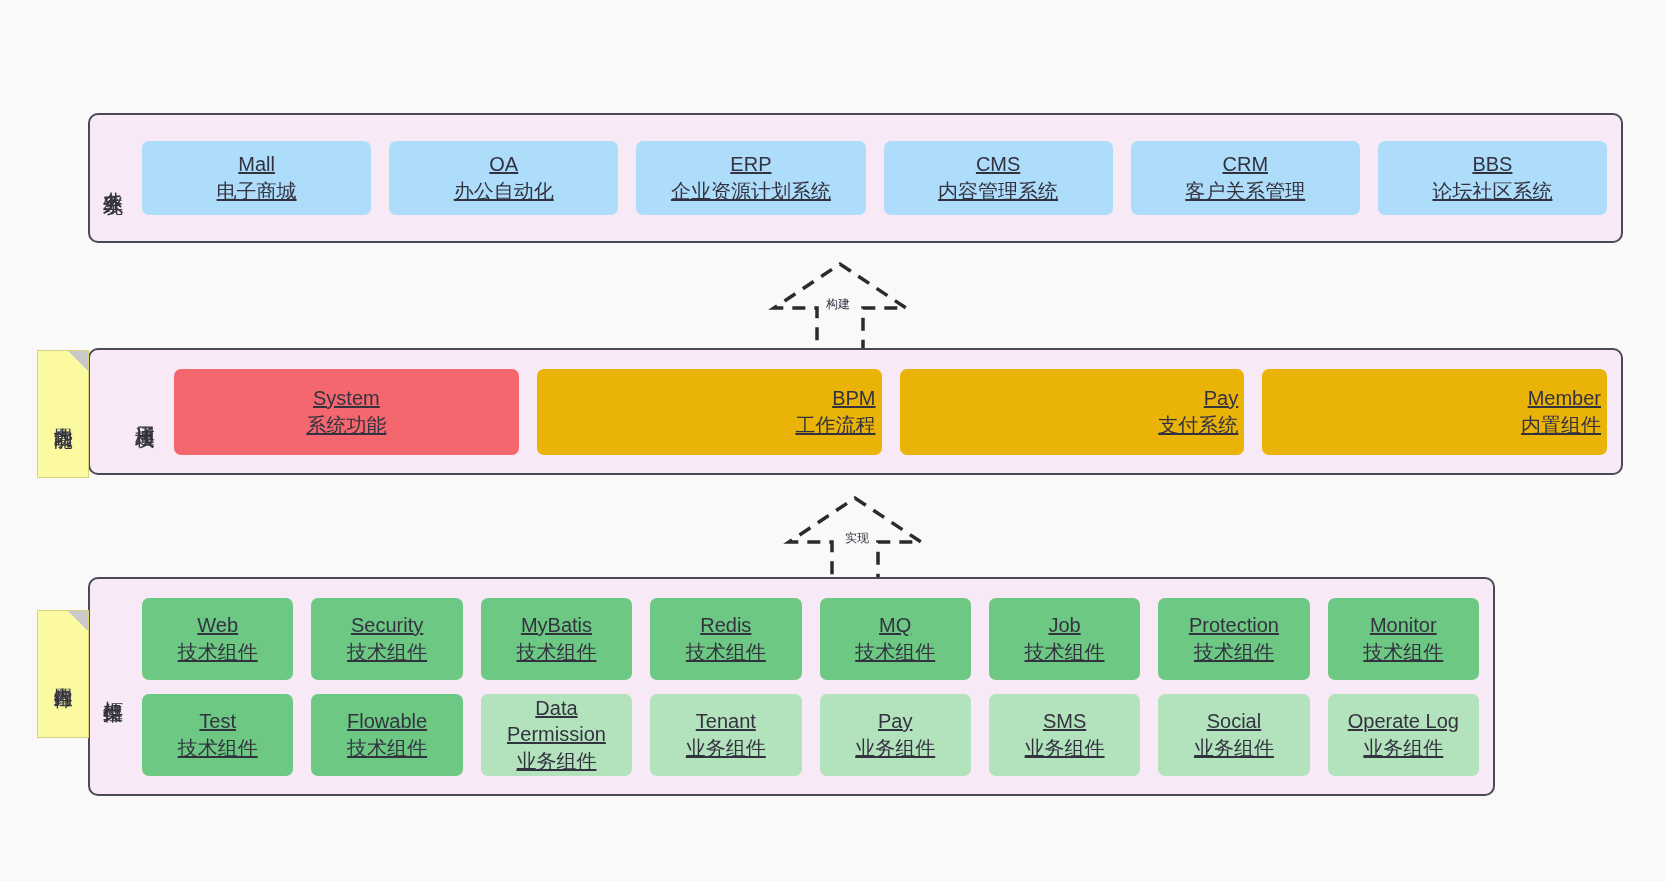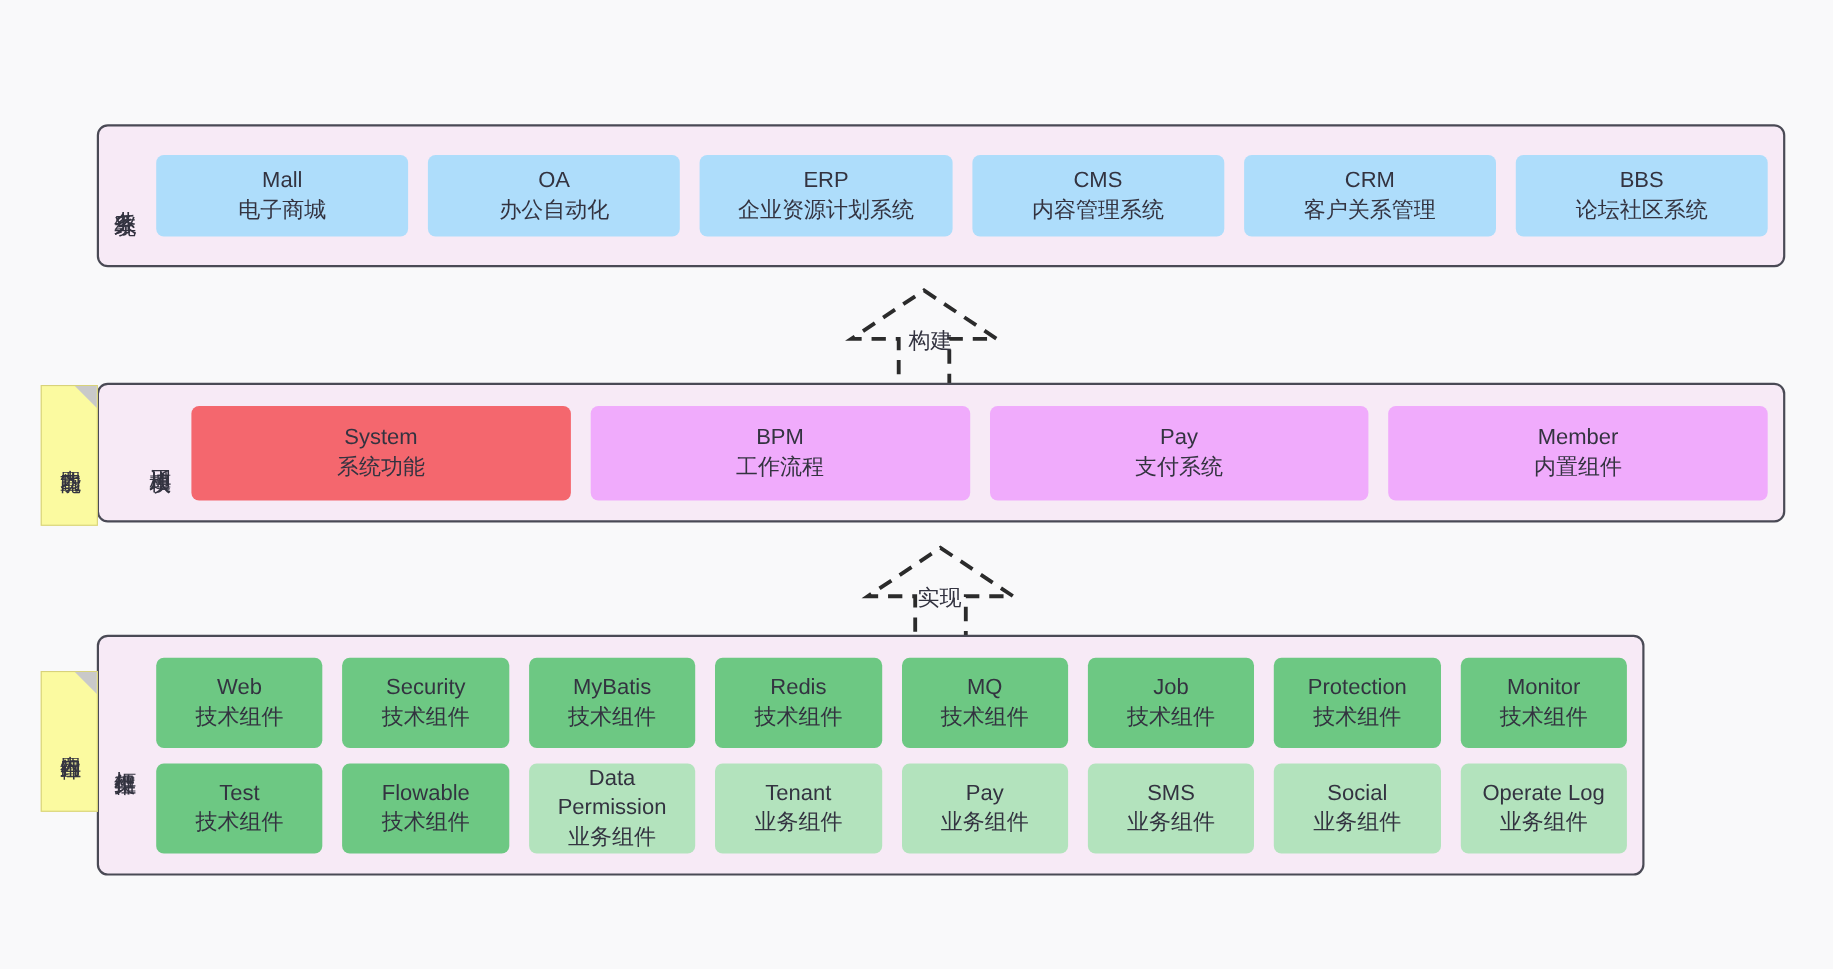--- a/index.html
+++ b/index.html
@@ -43,20 +43,21 @@
     flex-direction:column;
     justify-content:center;
     gap:14px;
     padding:12px 14px 12px 6px;
     box-sizing:border-box;
   }
   .row{
     display:flex;
     gap:18px;
     align-items:stretch;
+    text-decoration:underline;
   }
   .cell{
     flex:1 1 0;
     border-radius:7px;
     display:flex;
     flex-direction:column;
     align-items:center;
     justify-content:center;
     text-align:center;
     font-size:20px;
@@ -65,21 +66,21 @@
     box-sizing:border-box;
     padding:4px 6px;
     user-select:none;
   }
   .cell .en{display:block;}
   .cell .cn{display:block;}
 
   
   .c-blue       {background:#AEDDFB;}
   .c-red        {background:#F4676E;}
-  .c-pink       {background:#f0abfc;}
+  .c-pink       {background:#eab308;align-items:flex-end;}
   .c-green      {background:#6DC883;}
   .c-lightgreen {background:#B3E3BD;text-align:center;}
 
   
   #band-business   {left:88px;  top:113px; width:1535px; height:130px;}
   #band-business .row{height:74px;}
   #band-modules    {left:88px;  top:348px; width:1535px; height:127px;padding-left:32px;}
   #band-modules .row{height:86px;}
   #band-framework  {left:88px;  top:577px; width:1407px; height:219px;}
   #band-framework .row{height:82px;}
@@ -113,30 +114,30 @@
   #note-builtin-component {left:37px; top:610px; height:128px;}
 
   
   .gen-arrow{
     position:absolute;
     width:160px;height:95px;
   }
   .gen-arrow svg{display:block;}
   .gen-label{
     position:absolute;
-    font-size:20px;
+    font-size:12px;
     color:#333340;
     background:transparent;
     user-select:none;
     white-space:nowrap;
   }
   #arrow-build {left:760px; top:258px;}
   #arrow-build .gen-label{left:66px; top:38px;}
   #arrow-impl  {left:775px; top:492px;}
-  #arrow-impl  .gen-label{left:59px; top:38px;}
+  #arrow-impl  .gen-label{left:70px; top:38px;}
 </style>
 </head>
 <body>
 
 <div class="band" id="band-business">
   <div class="band-title">业务系统</div>
   <div class="band-body">
       <div class="row">
         <div class="cell c-blue">
           <span class="en">Mall</span>

